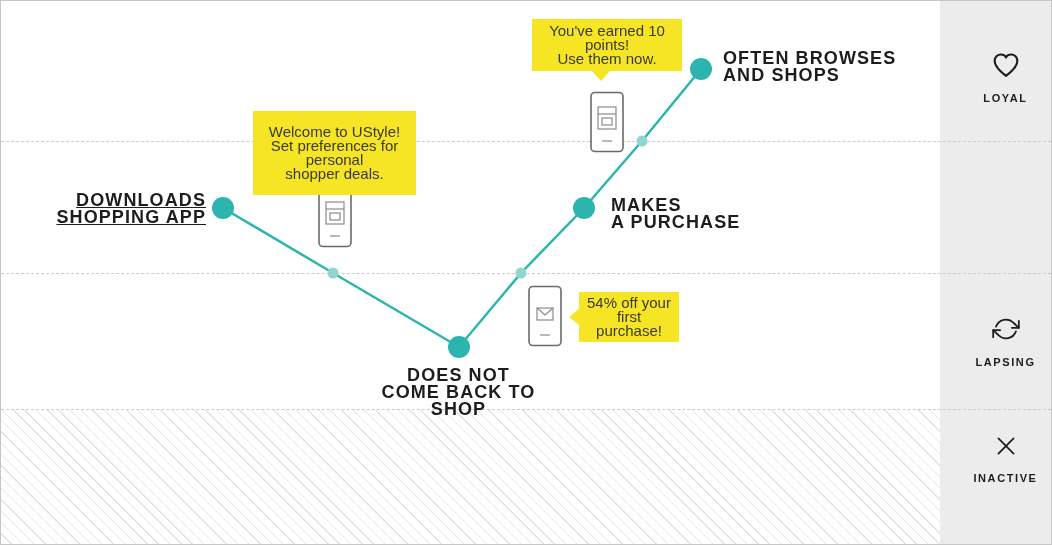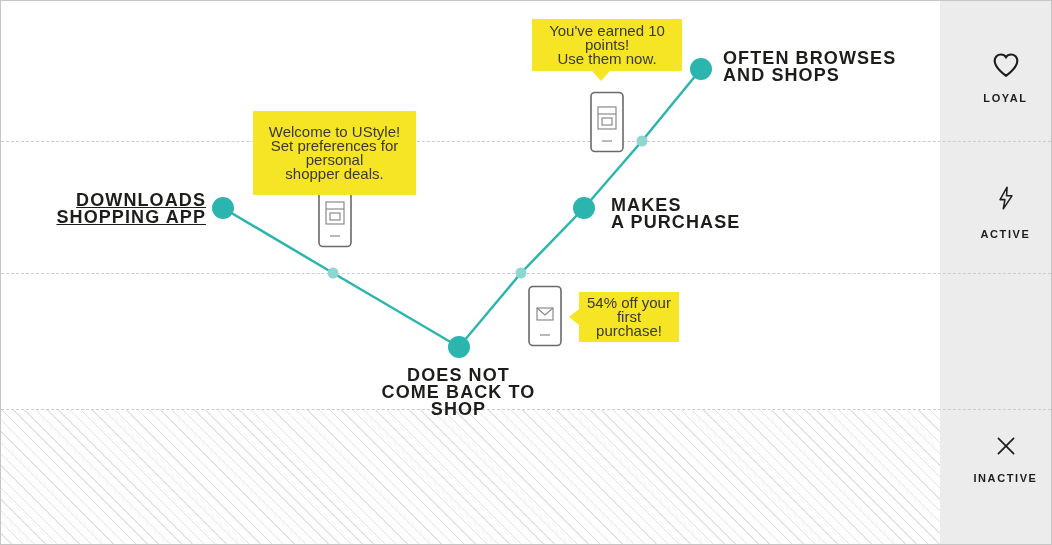--- a/index.html
+++ b/index.html
@@ -82,25 +82,29 @@
 
   <div class="hatch-band"></div>
 
   <div class="sidebar">
     <div class="level loyal">
       <svg class="icon" width="34" height="32" viewBox="0 0 24 22">
         <path d="M12 20C12 20 4 14.6 4 9.4 4 6.9 6 5 8.4 5c1.5 0 2.9.7 3.6 1.9C12.7 5.7 14.1 5 15.6 5 18 5 20 6.9 20 9.4c0 5.2-8 10.6-8 10.6z" fill="none" stroke="#1d1d1b" stroke-width="1.5"></path>
       </svg>
       <span class="lbl">LOYAL</span>
     </div>
-    <div class="level active">
-      <svg class="icon" width="26" height="34" viewBox="0 0 24 24">
-        <path d="M13 2 6.5 13.5H11L9.5 22 17.5 10h-5L13 2z" fill="none" stroke="#1d1d1b" stroke-width="1.4" stroke-linejoin="round"></path>
+    <div class="level lapsing">
+      <svg class="icon" width="32" height="28" viewBox="0 0 24 24">
+        <g fill="none" stroke="#1d1d1b" stroke-width="1.5" stroke-linecap="round" stroke-linejoin="round">
+          <polyline points="23 5 23 11 17 11"></polyline>
+          <polyline points="1 19 1 13 7 13"></polyline>
+          <path d="M3.51 10a9 9 0 0 1 14.85-3.36L23 11M1 13l4.64 4.36A9 9 0 0 0 20.49 14"></path>
+        </g>
       </svg>
-      <span class="lbl">ACTIVE</span>
+      <span class="lbl">LAPSING</span>
     </div>
     <div class="level inactive">
       <svg class="icon" width="26" height="26" viewBox="0 0 24 24">
         <g stroke="#1d1d1b" stroke-width="1.6" stroke-linecap="round">
           <line x1="5" y1="5" x2="19" y2="19"></line>
             <line x1="19" y1="5" x2="5" y2="19"></line>
         </g>
       </svg>
       <span class="lbl">INACTIVE</span>
     </div>

